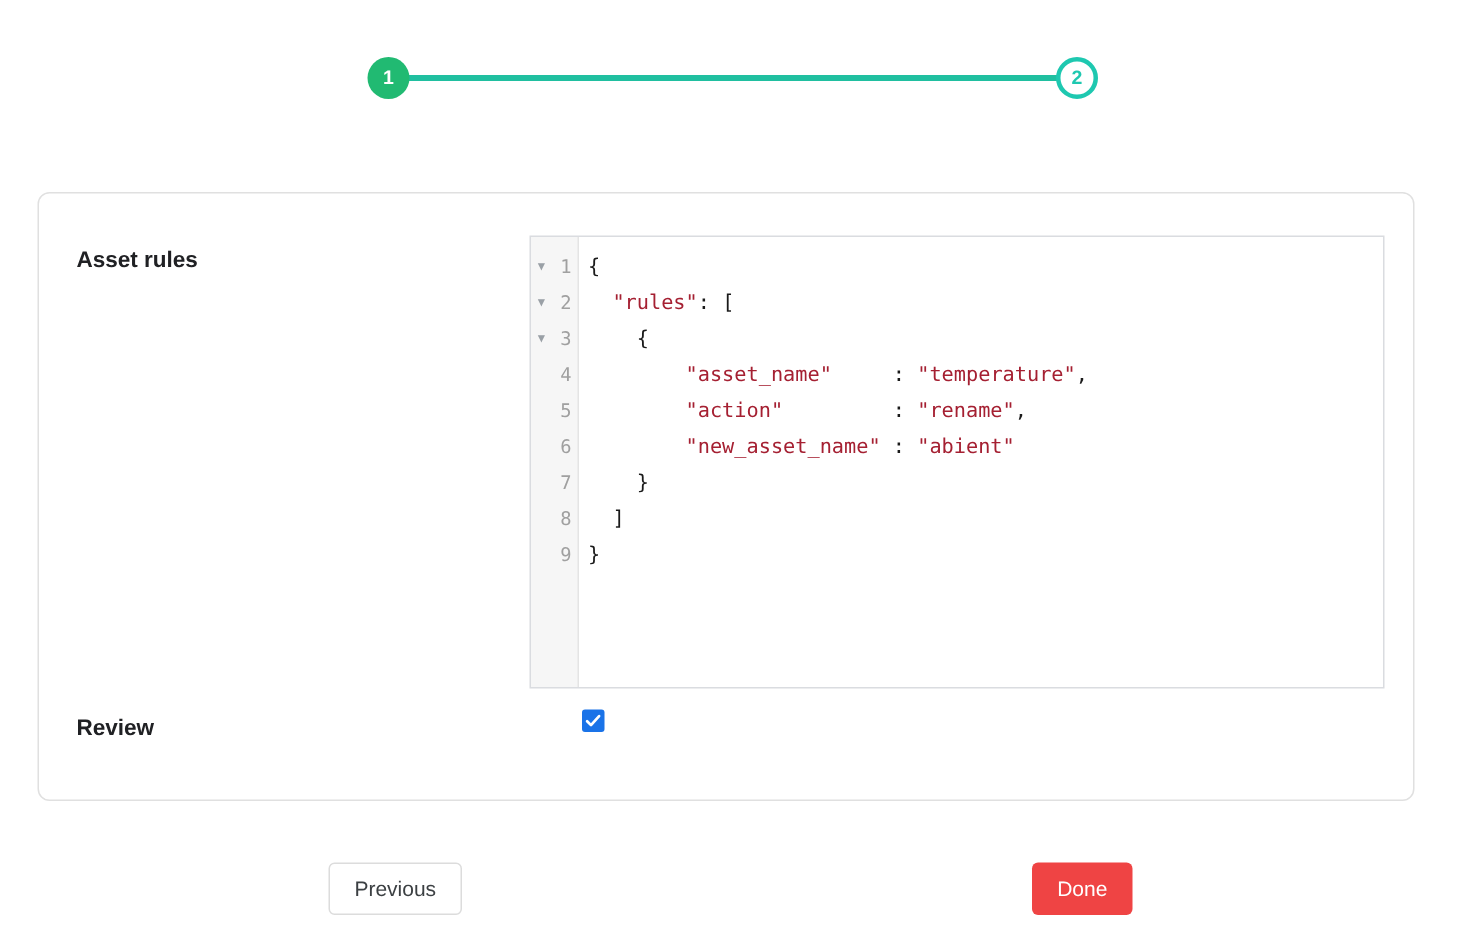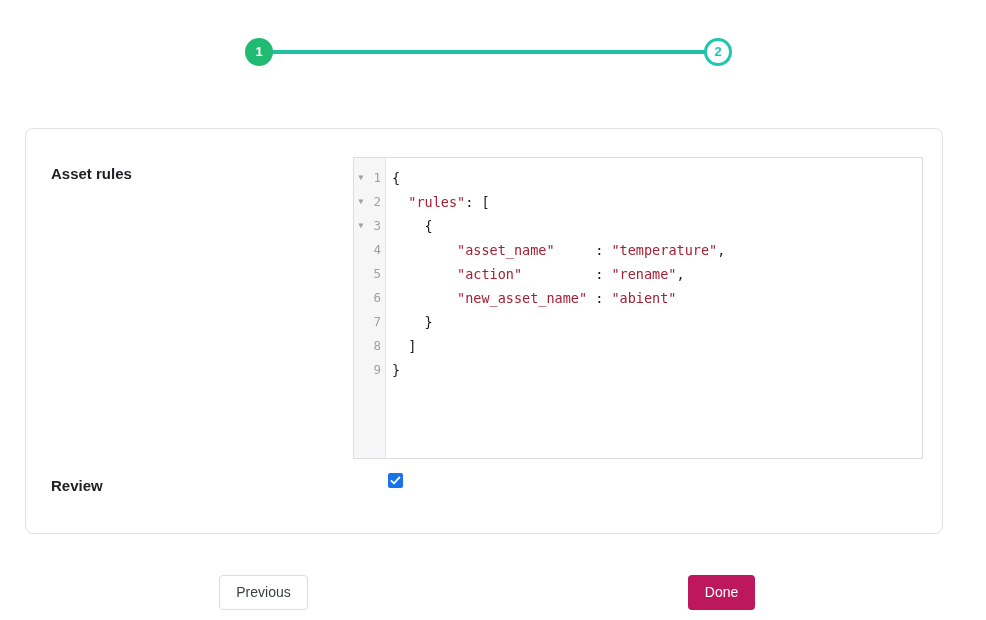--- a/index.html
+++ b/index.html
@@ -204,21 +204,21 @@
     background: #ffffff;
     border: 1px solid #dcdcdc;
     color: #3c4043;
   }
   .btn-done {
     left: 688px;
     top: 20px;
     width: 67px;
     height: 35px;
     line-height: 35px;
-    background: #be185d;
+    background: #ef4444;
     border: none;
     color: #ffffff;
   }
 </style>
 </head>
 <body>
 
 <div class="stepper">
   <div class="step-track"></div>
 

